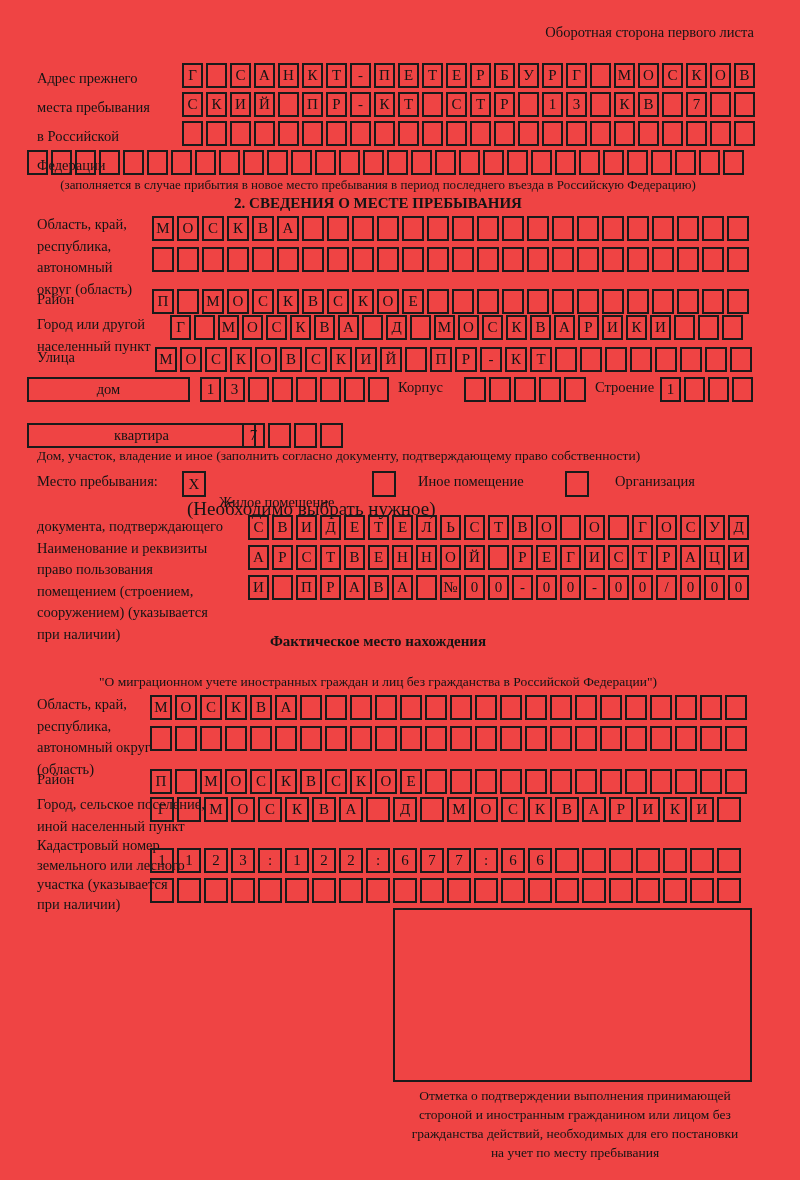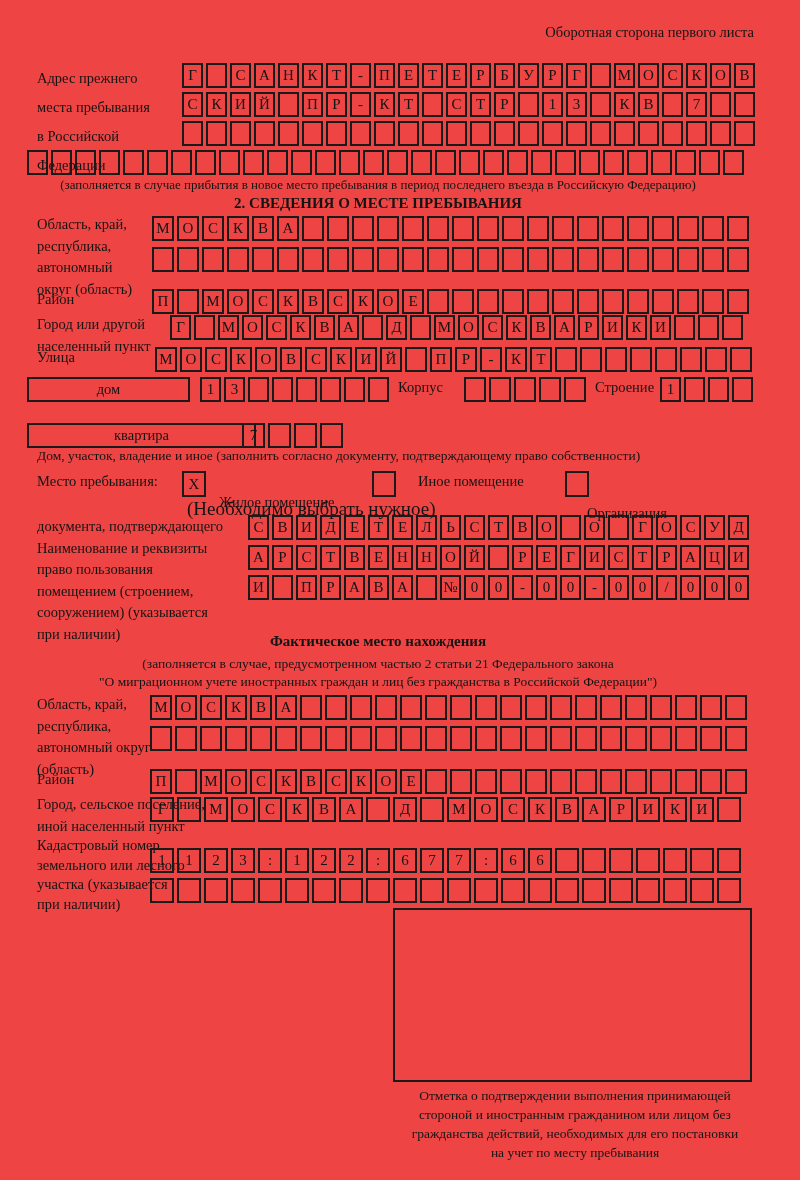--- a/index.html
+++ b/index.html
@@ -335,21 +335,21 @@
       <span class="cell"></span>
       <span class="cell"></span>
     </div>
 
   <div class="inline-lbl" style="left:37px;top:473px;">Место пребывания:</div>
   <div class="chk" style="left:182px;top:471px;">X</div>
   <div class="inline-lbl" style="left:219px;top:494px;text-align:center;">Жилое помещение</div>
   <div class="chk" style="left:372px;top:471px;"></div>
   <div class="inline-lbl" style="left:418px;top:473px;">Иное помещение</div>
   <div class="chk" style="left:565px;top:471px;"></div>
-  <div class="inline-lbl" style="left:587px;top:473px;margin-top:32px;">Организация</div>
+  <div class="inline-lbl" style="left:615px;top:473px;">Организация</div>
   <div class="note" style="left:187px;top:498px;font-size:19px;">(Необходимо выбрать нужное)</div>
 
   <div class="lbl lbl21" style="left:37px;top:516px;">
       <div>документа, подтверждающего</div>
       <div>Наименование и реквизиты</div>
       <div>право пользования</div>
       <div>помещением (строением,</div>
       <div>сооружением) (указывается</div>
       <div>при наличии)</div>
     </div>
@@ -417,21 +417,20 @@
       <span class="cell">-</span>
       <span class="cell">0</span>
       <span class="cell">0</span>
       <span class="cell">/</span>
       <span class="cell">0</span>
       <span class="cell">0</span>
       <span class="cell">0</span>
     </div>
 
   <div class="title center" style="top:633px;">Фактическое место нахождения</div>
-  <div class="note center" style="top:656px;font-size:13.5px;">(заполняется в случае, предусмотренном частью 2 статьи 21 Федерального закона</div>
   <div class="note center" style="top:674px;font-size:13.5px;">"О миграционном учете иностранных граждан и лиц без гражданства в Российской Федерации")</div>
 
   <div class="lbl lbl21" style="left:37px;top:694px;">
       <div>Область, край,</div>
       <div>республика,</div>
       <div>автономный округ</div>
       <div>(область)</div>
     </div>
   <div class="cellrow p25" style="left:150px;top:695px;">
       <span class="cell">М</span>

